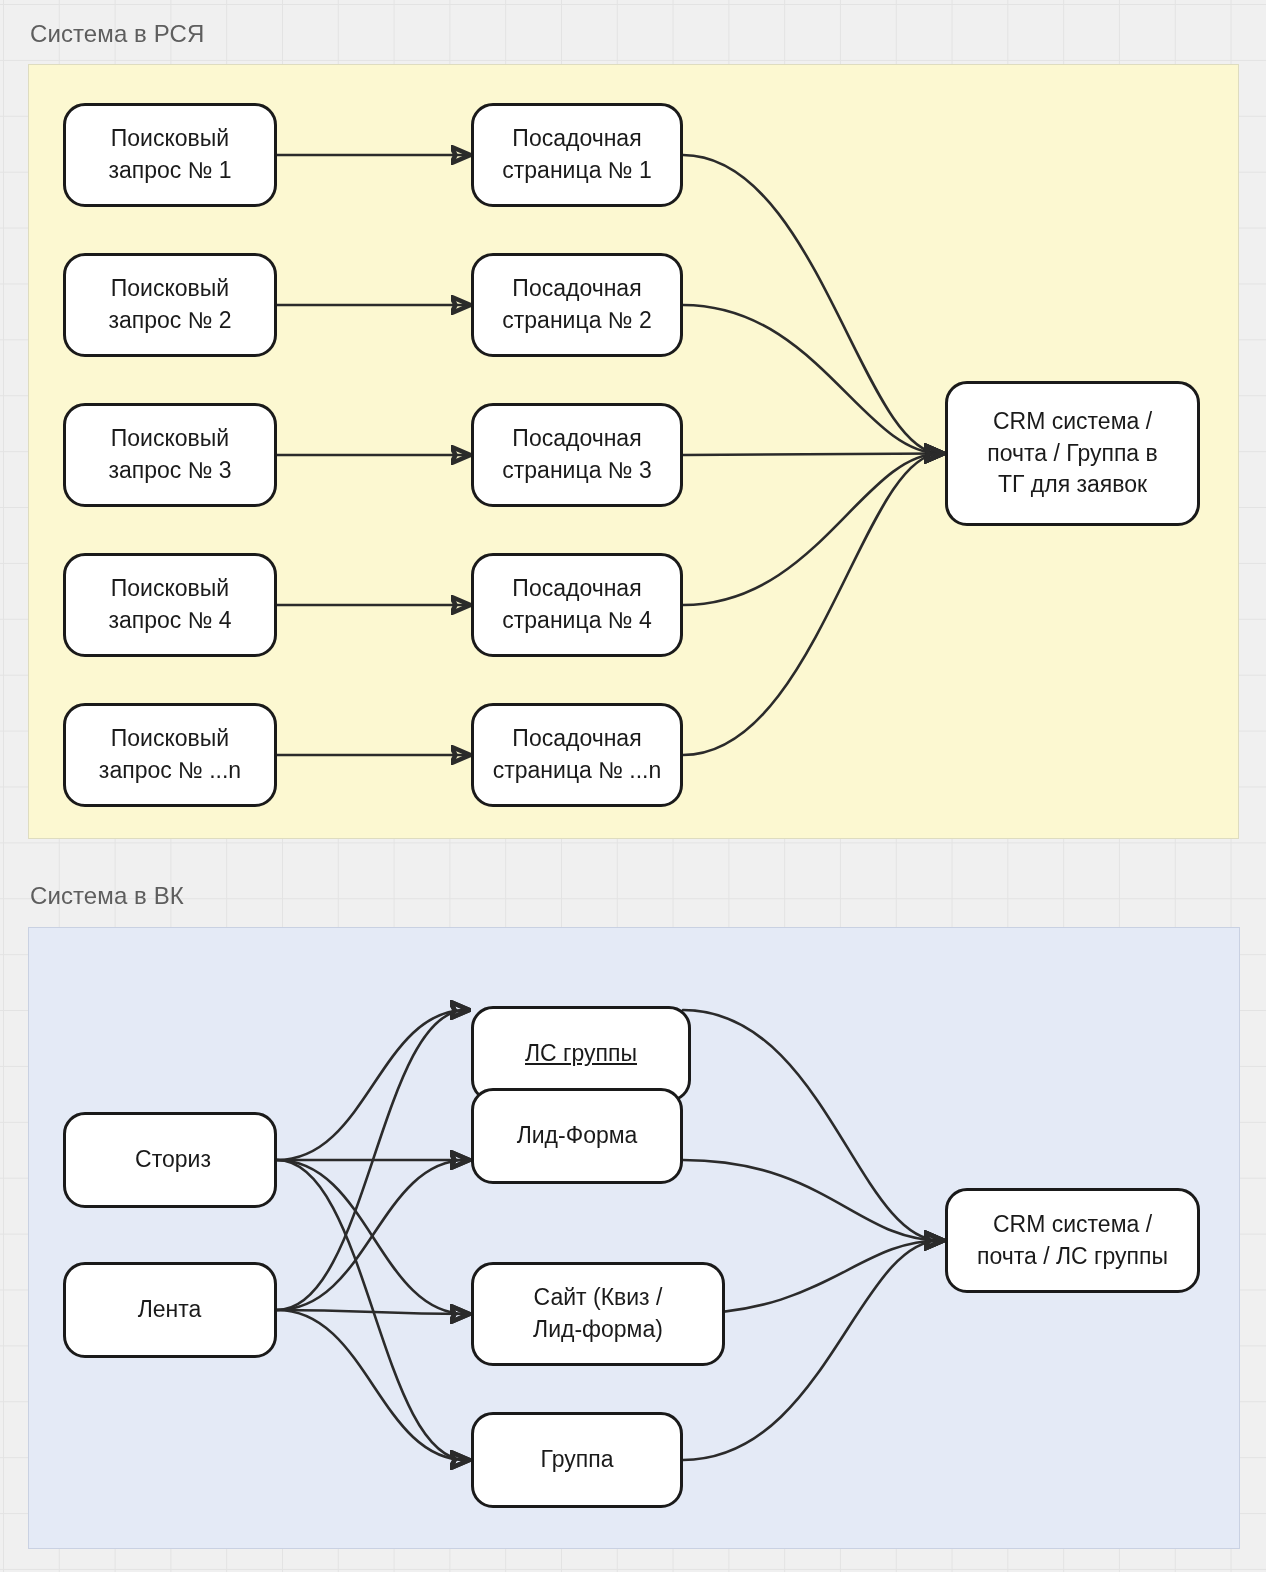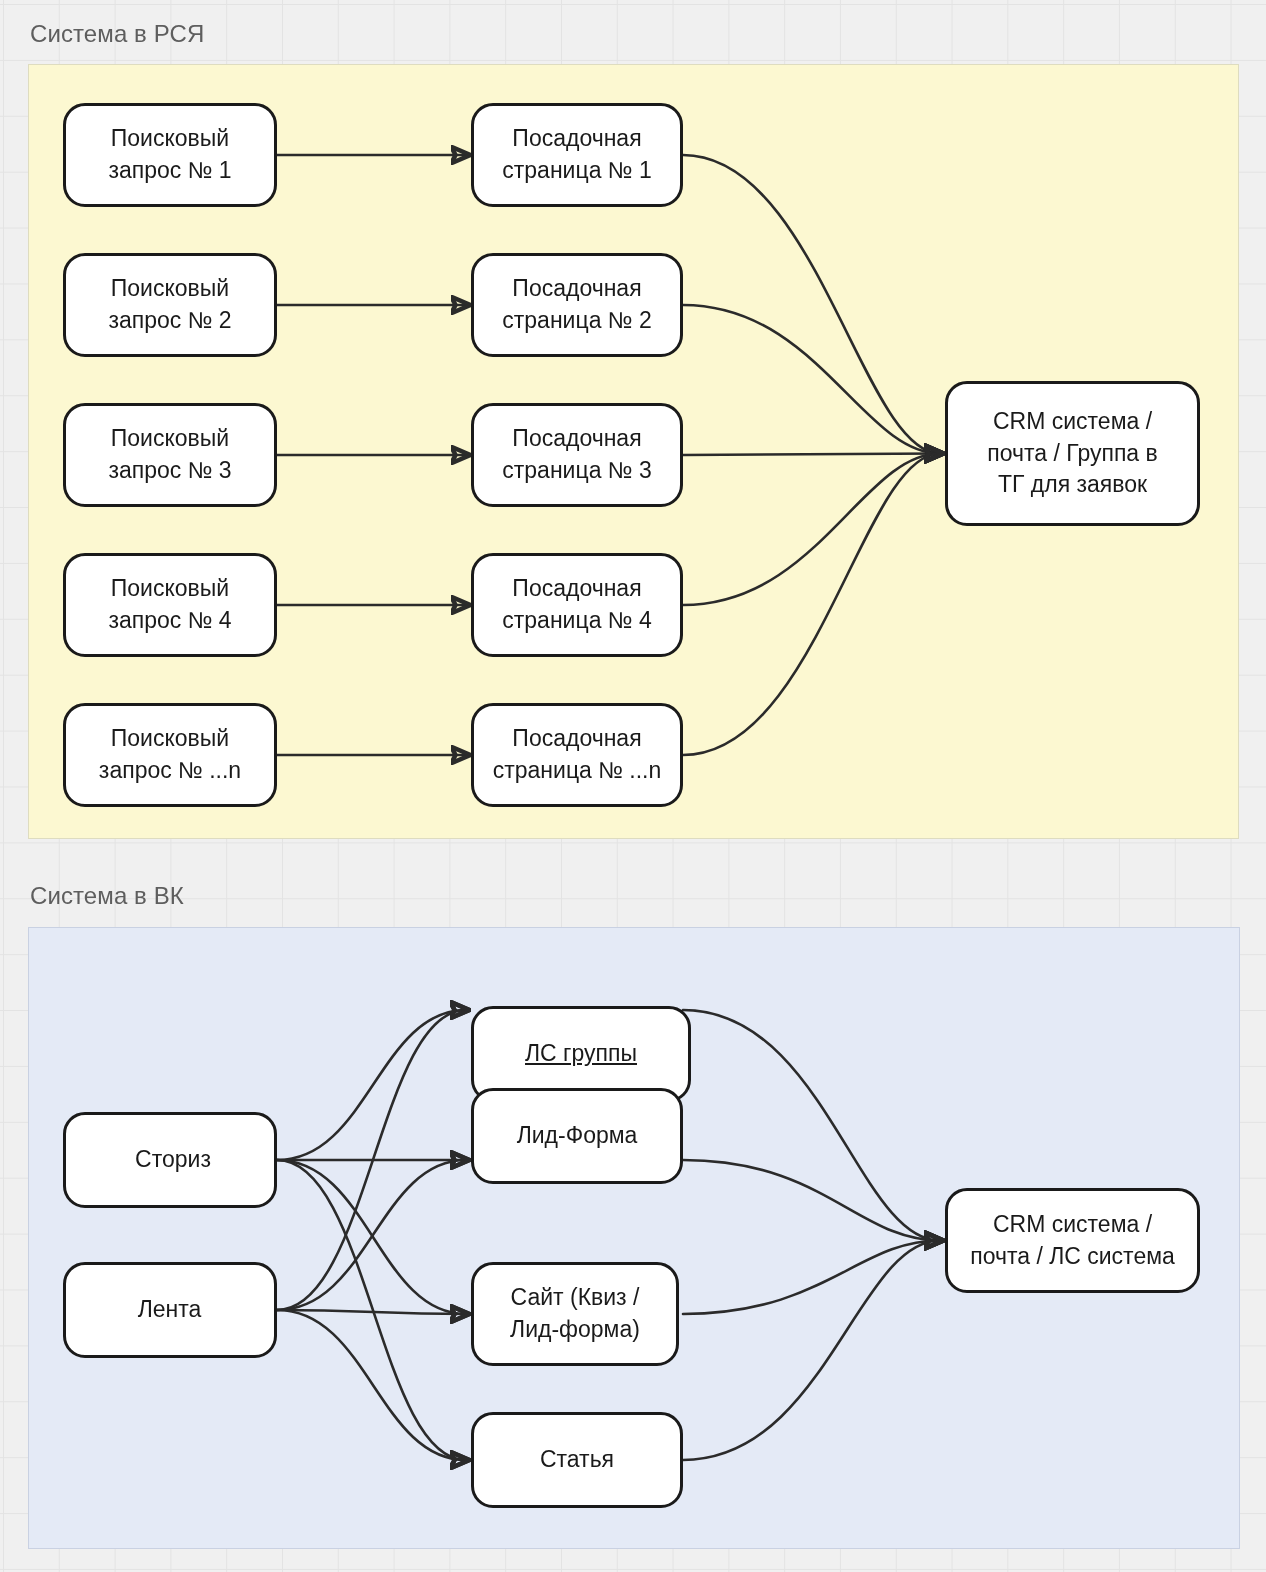--- a/index.html
+++ b/index.html
@@ -202,32 +202,32 @@
       <div class="node" style="left: 471px; top: 1006px; width: 220px; height: 96px; text-decoration: underline;">
         <div>
           <span>ЛС группы</span>
         </div>
       </div>
       <div class="node" style="left: 471px; top: 1088px; width: 212px; height: 96px;">
         <div>
           <span>Лид-Форма</span>
         </div>
       </div>
-      <div class="node" style="left: 471px; top: 1262px; width: 208px; height: 104px;">
+      <div class="node" style="left: 471px; top: 1262px; width: 254px; height: 104px;">
         <div>
           <span>Сайт (Квиз /</span>
           <span>Лид-форма)</span>
         </div>
       </div>
       <div class="node" style="left: 471px; top: 1412px; width: 212px; height: 96px;">
         <div>
-          <span>Статья</span>
+          <span>Группа</span>
         </div>
       </div>
       <div class="node" style="left: 945px; top: 1188px; width: 255px; height: 105px;">
         <div>
           <span>CRM система /</span>
-          <span>почта / ЛС система</span>
+          <span>почта / ЛС группы</span>
         </div>
       </div>
     </div>
 
 </div>
 
 </body></html>

